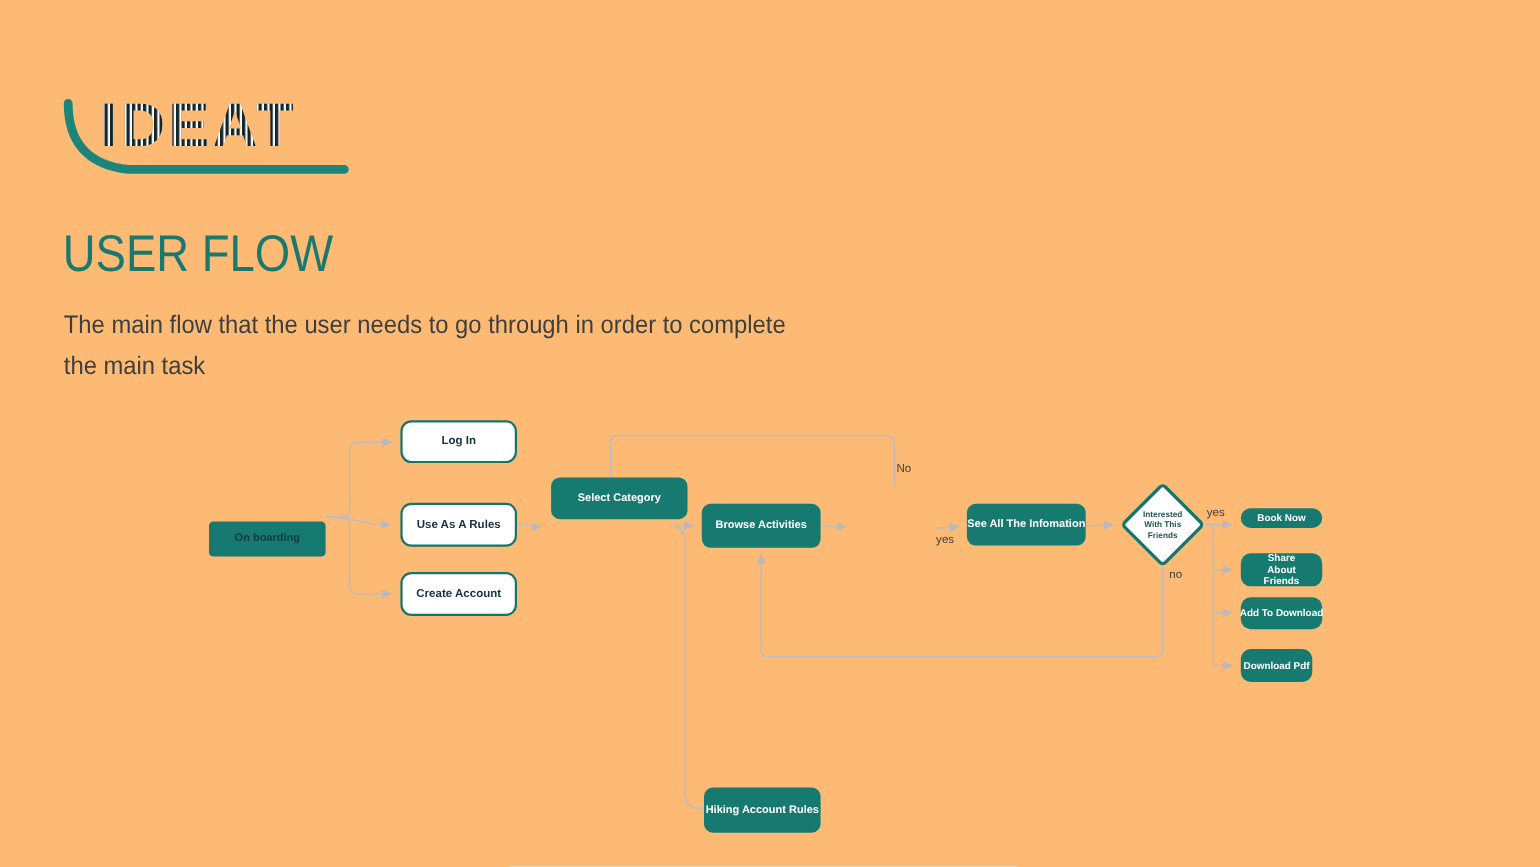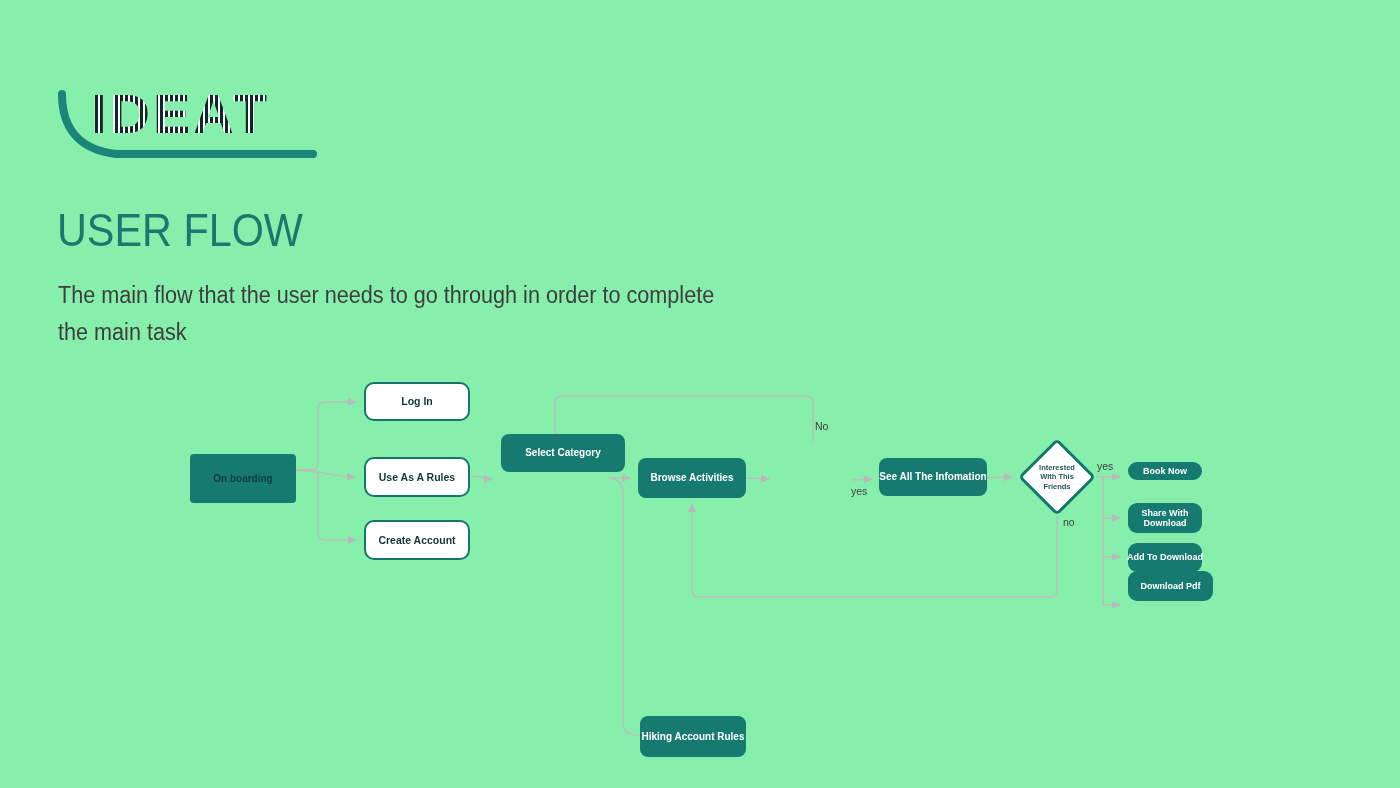--- a/index.html
+++ b/index.html
@@ -1,17 +1,17 @@
 <!DOCTYPE html>
 <html><head>
 <meta charset="utf-8">
 <style>
   html,body{margin:0;padding:0;background:#ffffff;}
   .canvas{
-    position:relative;width:1400px;height:788px;background:#86efac;
+    position:relative;width:1400px;height:788px;background:#fdba74;
     font-family:"Liberation Sans",sans-serif;overflow:hidden;
   }
   
   .logo-wrap{position:absolute;left:55px;top:78px;width:266px;height:84px;}
   .page-title{
     position:absolute;left:57px;top:202px;margin:0;
     font-size:47px;font-weight:500;color:#1A796F;letter-spacing:0px;
     transform:scaleX(0.88);transform-origin:left top;white-space:nowrap;
   }
   .subtitle{
@@ -86,21 +86,21 @@
       <path d="M 988 478 L 1012 477" marker-end="url(#arr)"></path>
       <path d="M 1096 477 L 1120 477" marker-end="url(#arr)"></path>
       <path d="M 1103 477 L 1103 605"></path>
       <path d="M 1103 518 L 1120 518" marker-end="url(#arr)"></path>
       <path d="M 1103 557 L 1120 557" marker-end="url(#arr)"></path>
       <path d="M 1103 605 L 1120 605" marker-end="url(#arr)"></path>
       <path d="M 1057 516 L 1057 590 Q 1057 597 1050 597 L 699 597 Q 692 597 692 590 L 692 504" marker-end="url(#arr)"></path>
     </g>
   </svg>
 
-  <div class="node filled-dark" style="left:190px;top:454px;width:106px;height:49px">
+  <div class="node filled-dark" style="left:190px;top:474px;width:106px;height:32px">
     <span>On boarding</span>
     </div>
 
   <div class="node outlined" style="left:364px;top:382px;width:106px;height:39px">
     <span>Log In</span>
     </div>
 
   <div class="node outlined" style="left:364px;top:457px;width:106px;height:40px">
     <span>Use As A Rules</span>
     </div>
@@ -125,28 +125,28 @@
   <div class="diamond-box" style="left:1017px;top:437px">
     <div class="diamond-shape"></div>
     <div class="diamond-label">Interested With This Friends</div>
   </div>
 
   <div class="node filled small-btn" style="left:1128px;top:462px;width:74px;height:18px">
     <span>Book Now</span>
     </div>
 
   <div class="node filled small-btn" style="left:1128px;top:503px;width:74px;height:30px">
-    <span style="width:52px">Share With Download</span>
+    <span style="width:52px">Share About Friends</span>
     </div>
 
   <div class="node filled small-btn nowrap" style="left:1128px;top:543px;width:74px;height:29px">
     <span>Add To Download</span>
     </div>
 
-  <div class="node filled small-btn" style="left:1128px;top:571px;width:85px;height:30px">
+  <div class="node filled small-btn" style="left:1128px;top:590px;width:65px;height:30px">
     <span>Download Pdf</span>
     </div>
 
   <div class="node filled" style="left:640px;top:716px;width:106px;height:41px">
     <span>Hiking Account Rules</span>
     </div>
 
   <div class="edge-label" style="left:815px;top:420px">No</div>
   <div class="edge-label" style="left:851px;top:485px">yes</div>
   <div class="edge-label" style="left:1097px;top:460px">yes</div>

